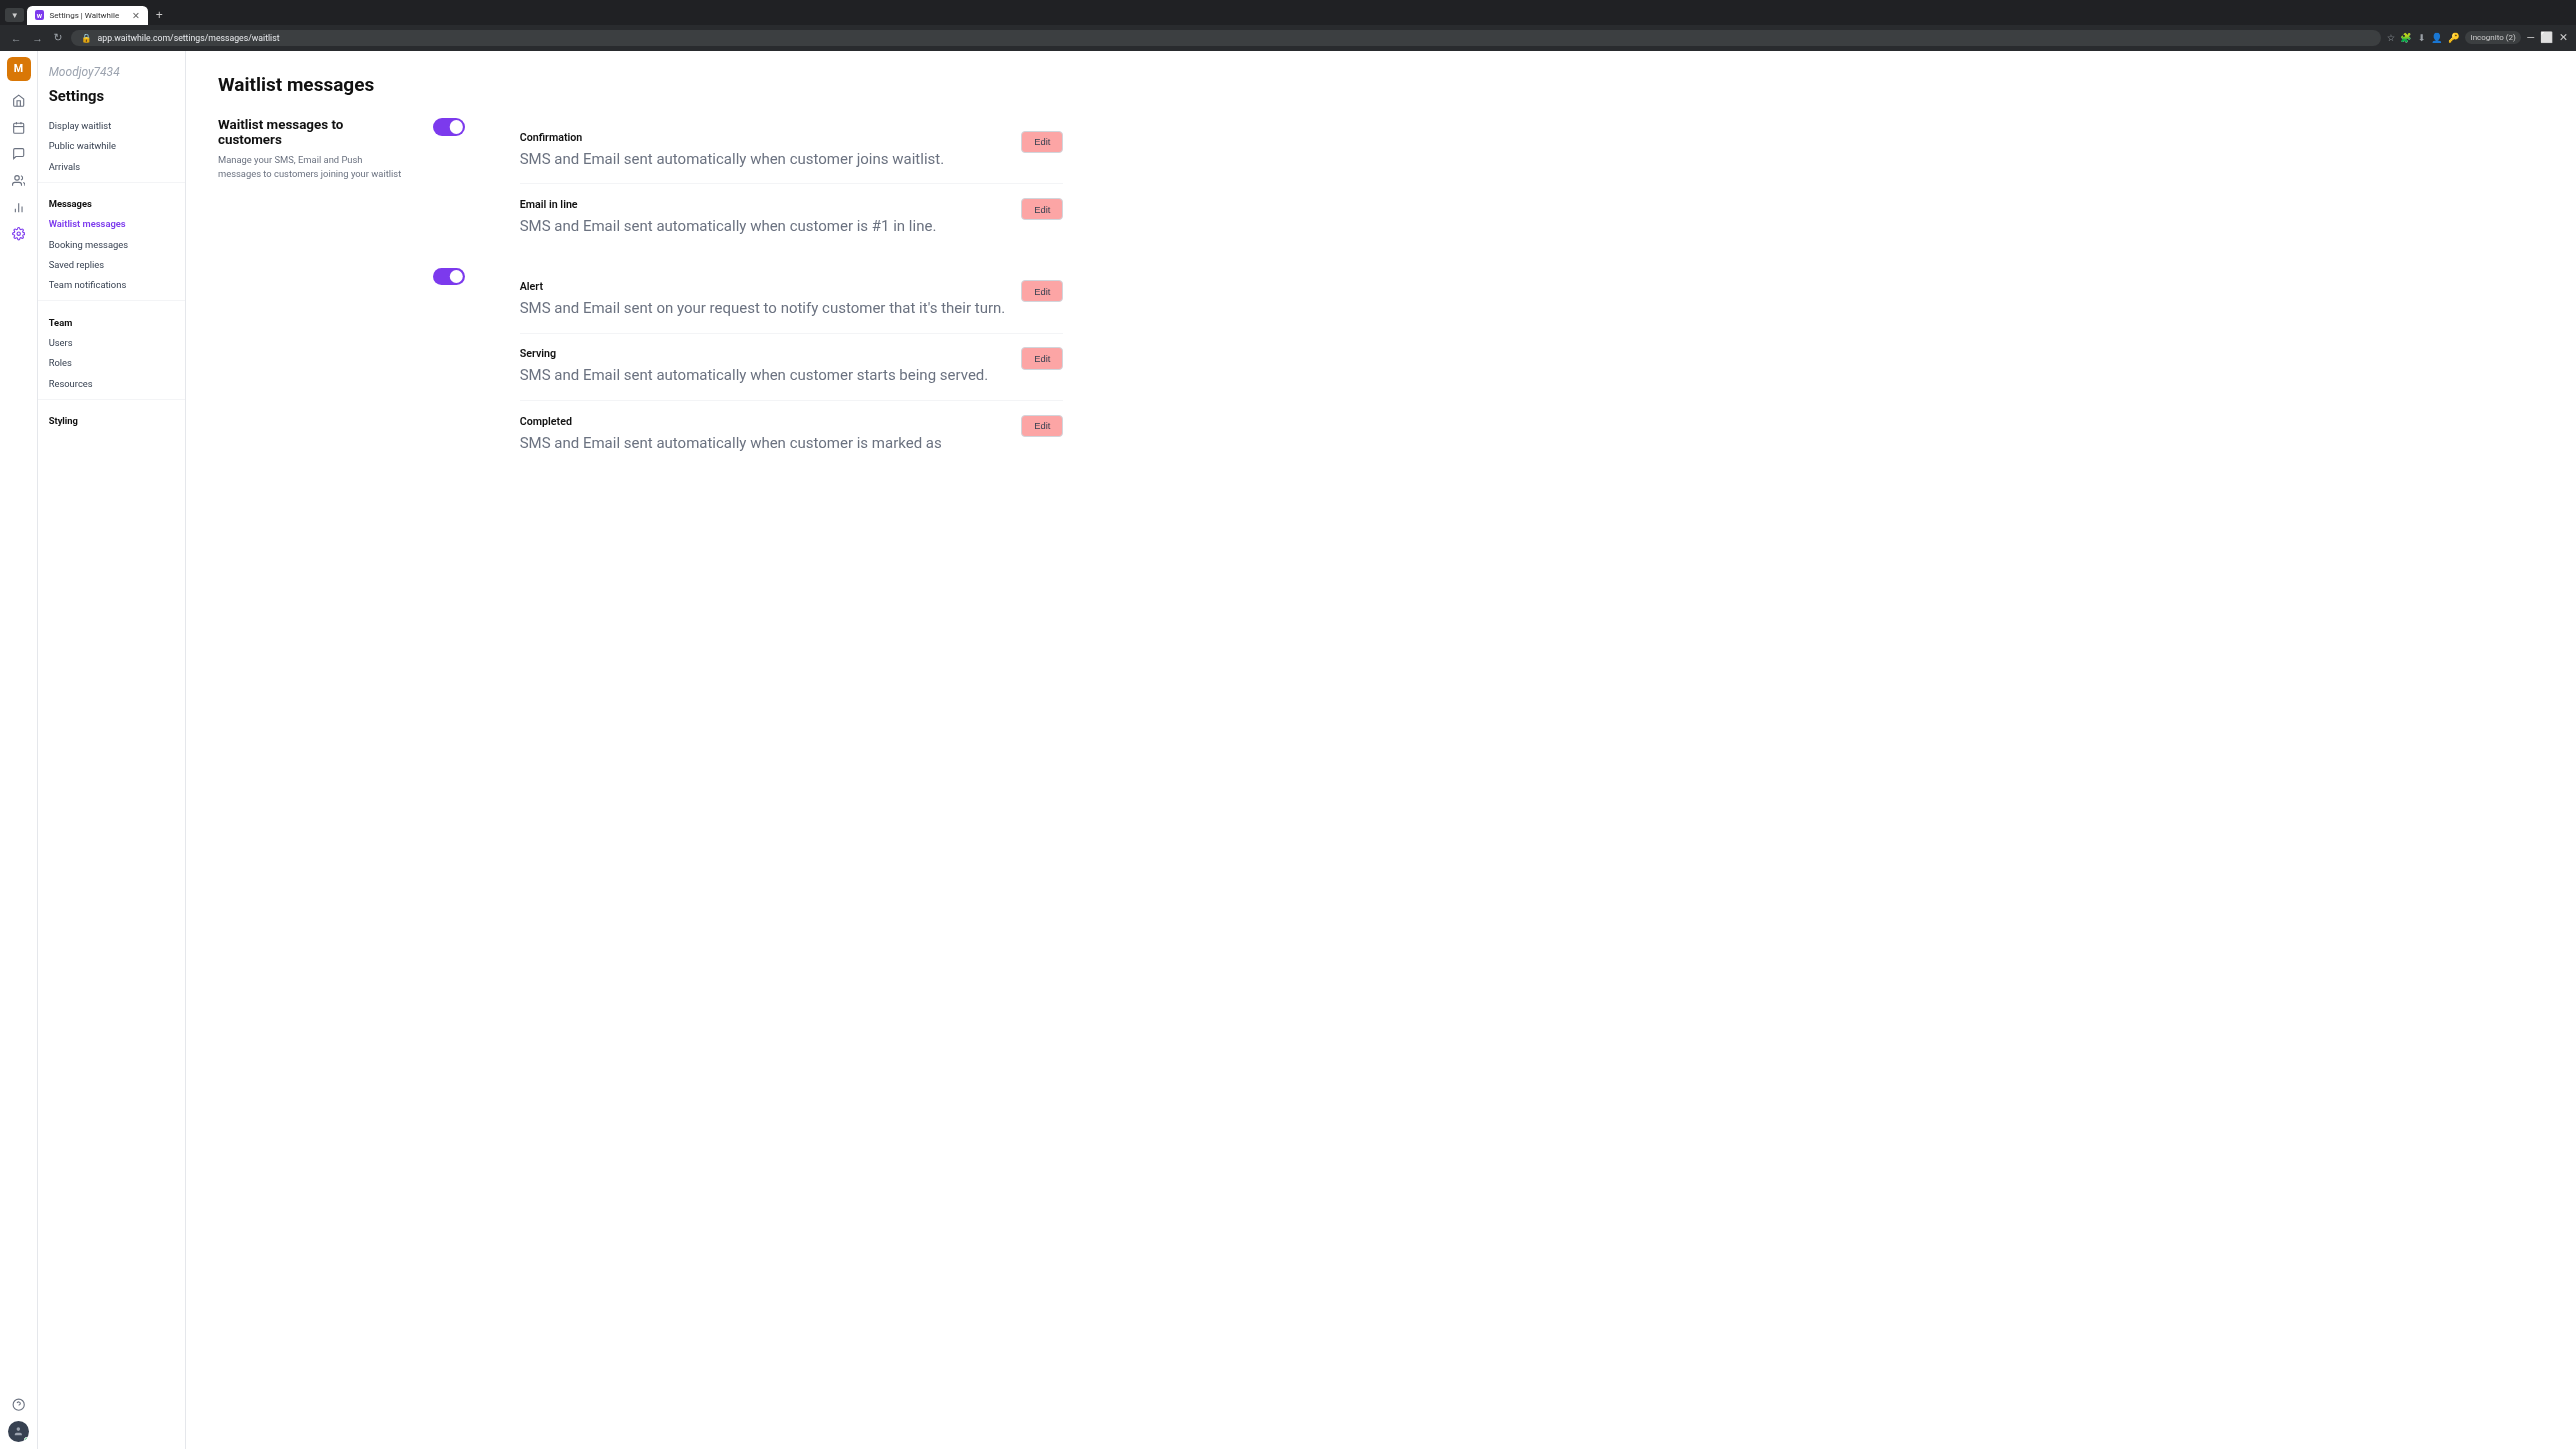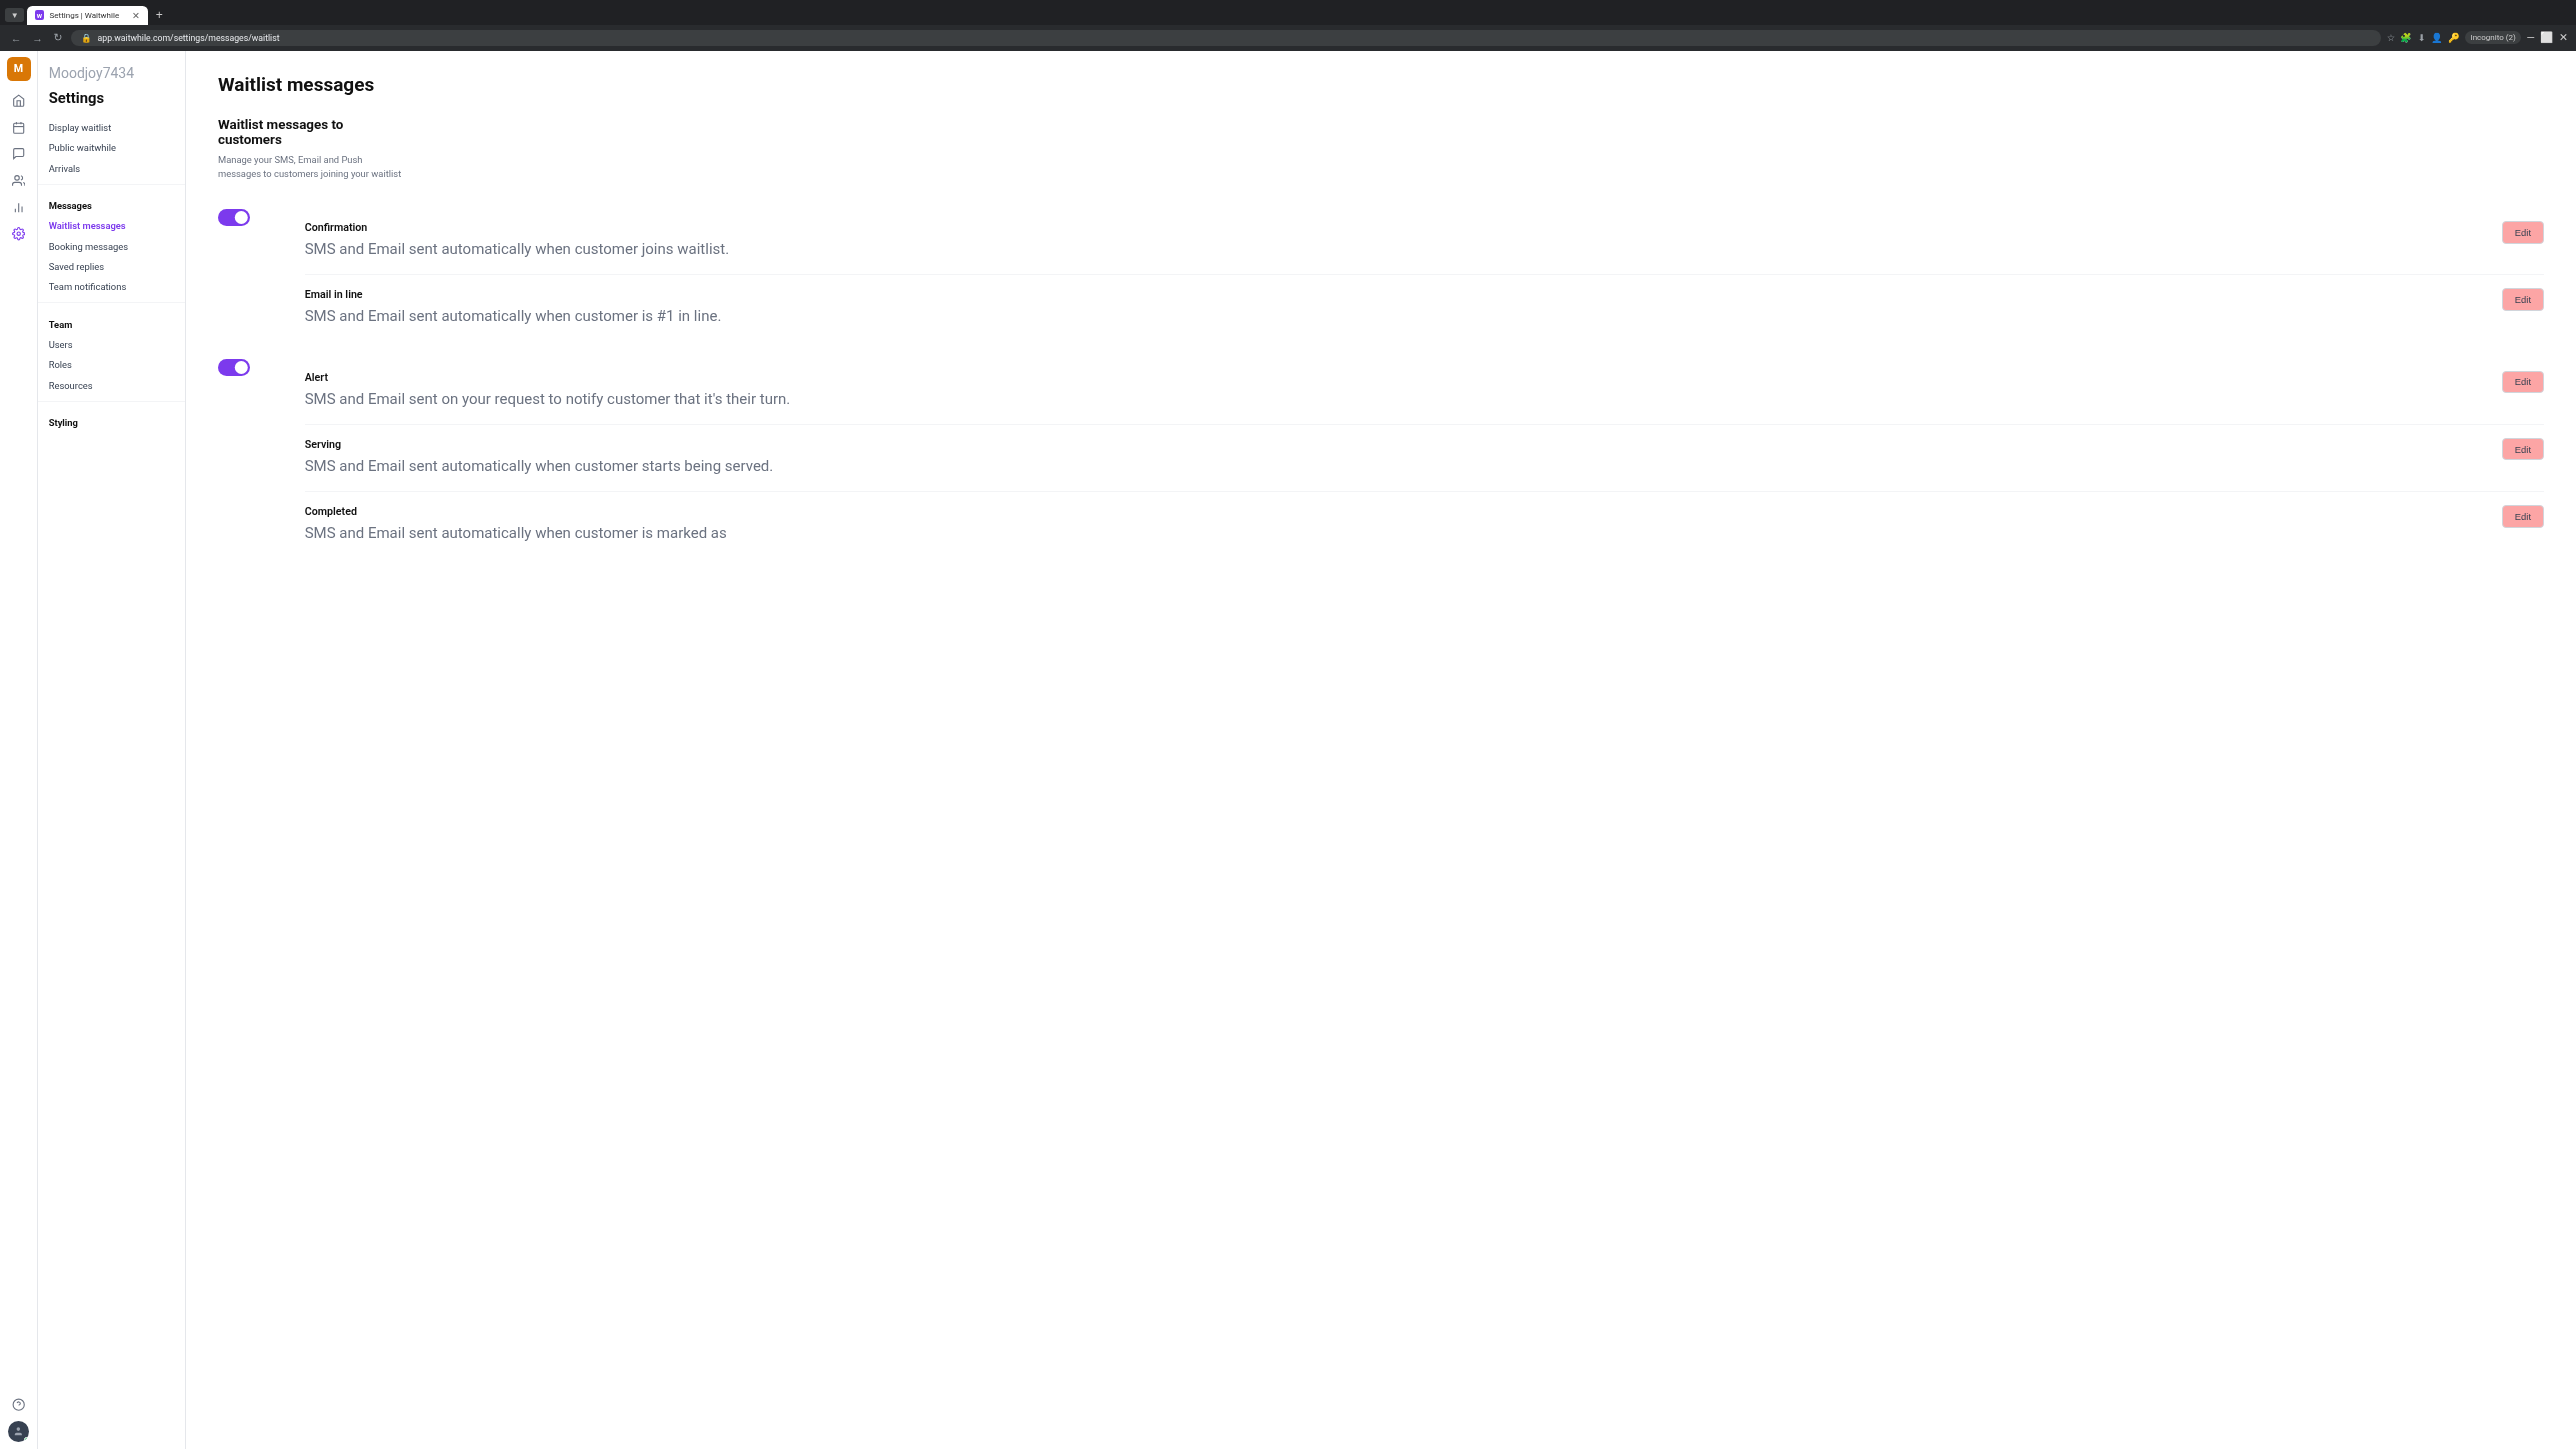--- a/index.html
+++ b/index.html
@@ -25,32 +25,32 @@
 
     
     .icon-nav { width: 38px; background: #fff; border-right: 0.7px solid #e5e7eb; display: flex; flex-direction: column; align-items: center; padding: 5.4px 0; gap: 2.7px; }
     .avatar { width: 24px; height: 24px; background: #d97706; border-radius: 5.4px; display: flex; align-items: center; justify-content: center; color: white; font-weight: bold; font-size: 10.7px; margin-bottom: 5.4px; }
     .nav-icon { width: 24px; height: 24px; display: flex; align-items: center; justify-content: center; border-radius: 5.4px; cursor: pointer; color: #6b7280; font-size: 12px; }
     .nav-icon.active { color: #7c3aed; }
     .nav-icon-bottom { margin-top: auto; }
 
     
     .sidebar { width: 148px; border-right: 0.7px solid #e5e7eb; overflow-y: auto; padding: 10.7px 0; }
-    .sidebar-user { padding: 2.7px 10.7px 8px; font-size: 14px; color: #9ca3af; }
+    .sidebar-user { padding: 2.7px 10.7px 8px; font-size: 12px; color: #9ca3af; font-style: italic; }
     .sidebar-title { padding: 0 10.7px 10.7px; font-size: 14.8px; font-weight: 700; color: #111; }
     .sidebar-item { padding: 4.7px 10.7px; font-size: 9.4px; color: #374151; cursor: pointer; }
     .sidebar-item.active { color: #7c3aed; font-weight: 600; }
     .sidebar-section { padding: 10.7px 10.7px 4px; font-size: 9.4px; font-weight: 700; color: #111; }
     .sidebar-divider { height: 0.7px; background: #f3f4f6; margin: 5.4px 0; }
 
     
     .main-content { flex: 1; overflow-y: auto; padding: 21.5px 32px; background: #fff; }
     .page-title { font-size: 19px; font-weight: 700; color: #111; margin-bottom: 21.5px; }
 
-    .settings-section { display: flex; gap: 27px; margin-bottom: 27px; flex-direction: column; }
+    .settings-section { display: flex; gap: 27px; margin-bottom: 27px; }
     .section-left { width: 188px; flex-shrink: 0; }
     .section-left h2 { font-size: 13.4px; font-weight: 700; color: #111; margin-bottom: 5.4px; }
     .section-left p { font-size: 9.4px; color: #6b7280; line-height: 1.5; }
 
     
     .toggle-container { display: flex; align-items: flex-start; gap: 10.7px; margin-bottom: 16px; }
     .toggle { position: relative; width: 32px; height: 17.4px; flex-shrink: 0; margin-top: 1.3px; }
     .toggle input { opacity: 0; width: 0; height: 0; }
     .toggle-slider { position: absolute; top: 0; left: 0; right: 0; bottom: 0; background: #7c3aed; border-radius: 17.4px; cursor: pointer; }
     .toggle-slider:before { position: absolute; content: ""; height: 13.4px; width: 13.4px; left: 2px; bottom: 2px; background: white; border-radius: 50%; transition: 0.3s; transform: translateX(14.8px); }

